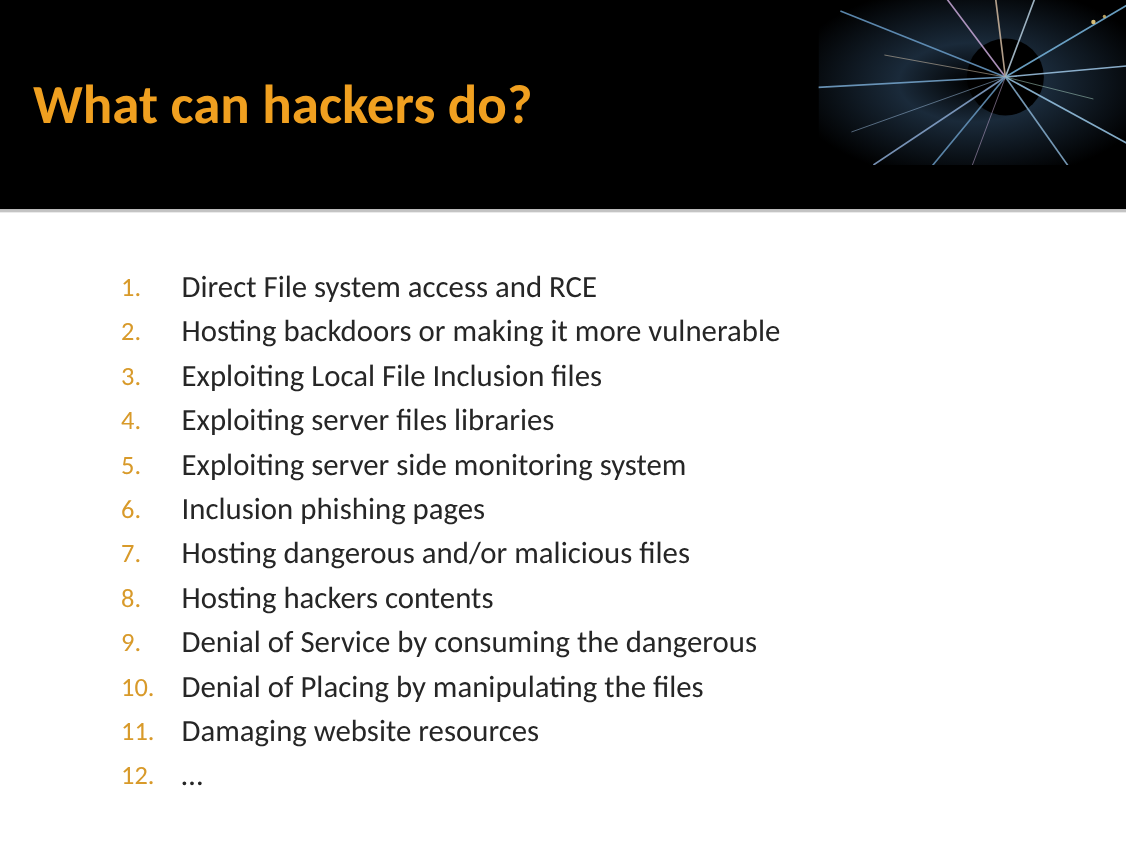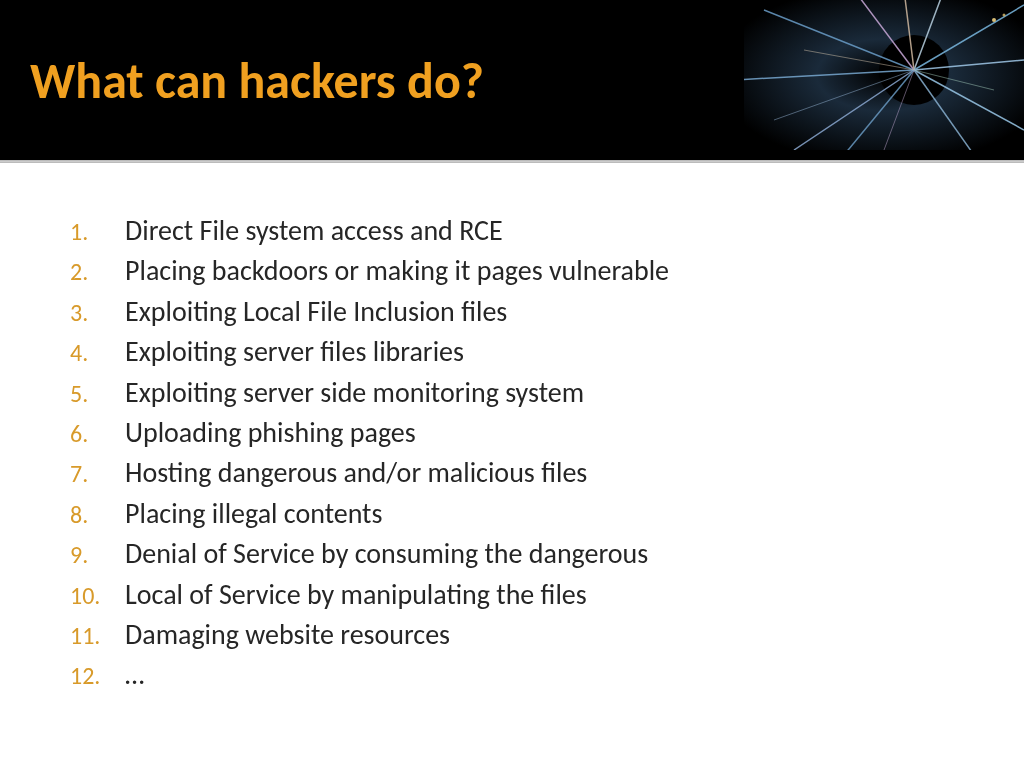--- a/index.html
+++ b/index.html
@@ -9,21 +9,21 @@
     }
     body {
       width: 1024px;
       height: 768px;
       background: #ffffff;
       font-family: 'Segoe UI', Calibri, Arial, sans-serif;
       overflow: hidden;
     }
     .header {
       width: 100%;
-      height: 160px;
+      height: 190px;
       background: #000000;
       position: relative;
       display: flex;
       align-items: center;
       padding-left: 30px;
     }
     .header-title {
       color: #f0a020;
       font-size: 50px;
       font-weight: bold;
@@ -44,20 +44,21 @@
     }
     .divider {
       width: 100%;
       height: 3px;
       background: linear-gradient(to bottom, #999, #ccc, #999);
       border-top: 1px solid #bbb;
       border-bottom: 1px solid #bbb;
     }
     .content {
       padding: 50px 60px 40px 70px;
+      margin-left: 40px;
     }
     .list-container {
       list-style: none;
       counter-reset: item;
     }
     .list-item {
       counter-increment: item;
       font-size: 28px;
       color: #262626;
       line-height: 1.3;
@@ -114,25 +115,25 @@
       <circle cx="260" cy="15" r="1.5" fill="#e0c070" opacity="0.8"></circle>
     </svg>
   </div>
 </div>
 
 <div class="divider"></div>
 
 <div class="content">
   <ol class="list-container">
     <li class="list-item">Direct File system access and RCE</li>
-    <li class="list-item">Placing backdoors or making it pages vulnerable</li>
+    <li class="list-item">Hosting backdoors or making it more vulnerable</li>
     <li class="list-item">Exploiting Local File Inclusion files</li>
     <li class="list-item">Exploiting server files libraries</li>
     <li class="list-item">Exploiting server side monitoring system</li>
-    <li class="list-item">Uploading phishing pages</li>
+    <li class="list-item">Inclusion phishing pages</li>
     <li class="list-item">Hosting dangerous and/or malicious files</li>
-    <li class="list-item">Placing illegal contents</li>
+    <li class="list-item">Hosting hackers contents</li>
     <li class="list-item">Denial of Service by consuming the dangerous</li>
-    <li class="list-item">Local of Service by manipulating the files</li>
+    <li class="list-item">Denial of Placing by manipulating the files</li>
     <li class="list-item">Damaging website resources</li>
     <li class="list-item">…</li>
   </ol>
 </div>
 
 </body></html>

